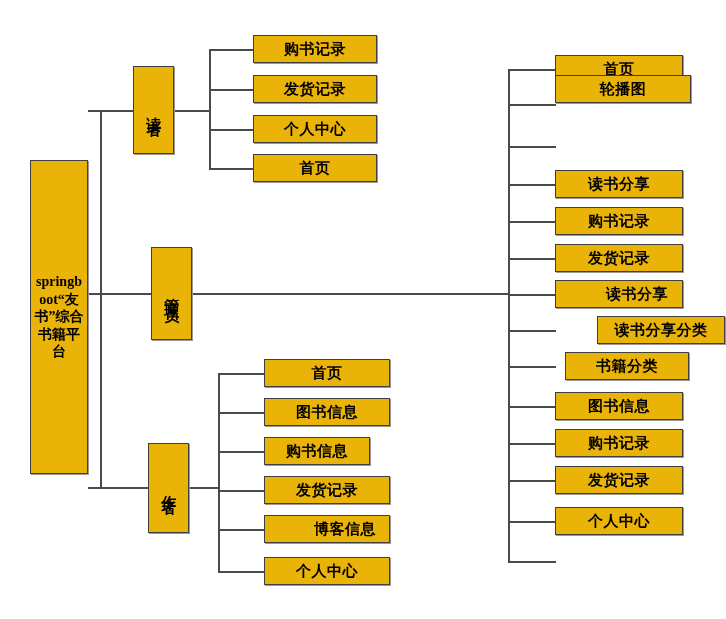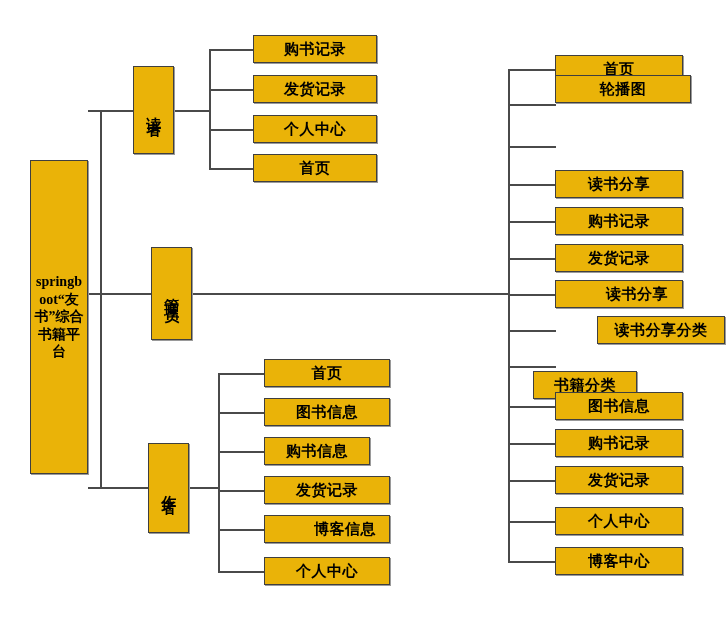--- a/index.html
+++ b/index.html
@@ -151,21 +151,21 @@
   <div class="node leaf" style="left:555px;top:280px;width:128px;padding-left:36px;">
     <span>读书分享</span>
   </div>
 
   <div class="ln lnh" style="left:508px;top:330px;width:48px;"></div>
   <div class="node leaf" style="left:555px;top:316px;width:128px;margin-left:42px;">
     <span>读书分享分类</span>
   </div>
 
   <div class="ln lnh" style="left:508px;top:366px;width:48px;"></div>
-  <div class="node leaf" style="left:533px;top:352px;width:104px;margin-top:19px;">
+  <div class="node leaf" style="left:565px;top:352px;width:124px;">
     <span>书籍分类</span>
   </div>
 
   <div class="ln lnh" style="left:508px;top:406px;width:48px;"></div>
   <div class="node leaf" style="left:555px;top:392px;width:128px;">
     <span>图书信息</span>
   </div>
 
   <div class="ln lnh" style="left:508px;top:443px;width:48px;"></div>
   <div class="node leaf" style="left:555px;top:429px;width:128px;">
@@ -176,23 +176,20 @@
   <div class="node leaf" style="left:555px;top:466px;width:128px;">
     <span>发货记录</span>
   </div>
 
   <div class="ln lnh" style="left:508px;top:521px;width:48px;"></div>
   <div class="node leaf" style="left:555px;top:507px;width:128px;">
     <span>个人中心</span>
   </div>
 
   <div class="ln lnh" style="left:508px;top:561px;width:48px;"></div>
-  <div class="node leaf" style="left:555px;top:547px;width:128px;">
-    <span>博客中心</span>
-  </div>
 
   <div class="ln lnh" style="left:100px;top:487px;width:50px;"></div>
   <div class="node vnode" style="left:148px;top:443px;width:41px;height:90px;">
     <span>作者</span>
   </div>
   <div class="ln lnh" style="left:189px;top:487px;width:31px;"></div>
   <div class="ln lnv" style="left:218px;top:373px;height:200px;"></div>
 
   <div class="ln lnh" style="left:218px;top:373px;width:47px;"></div>
   <div class="node leaf" style="left:264px;top:359px;width:126px;">

